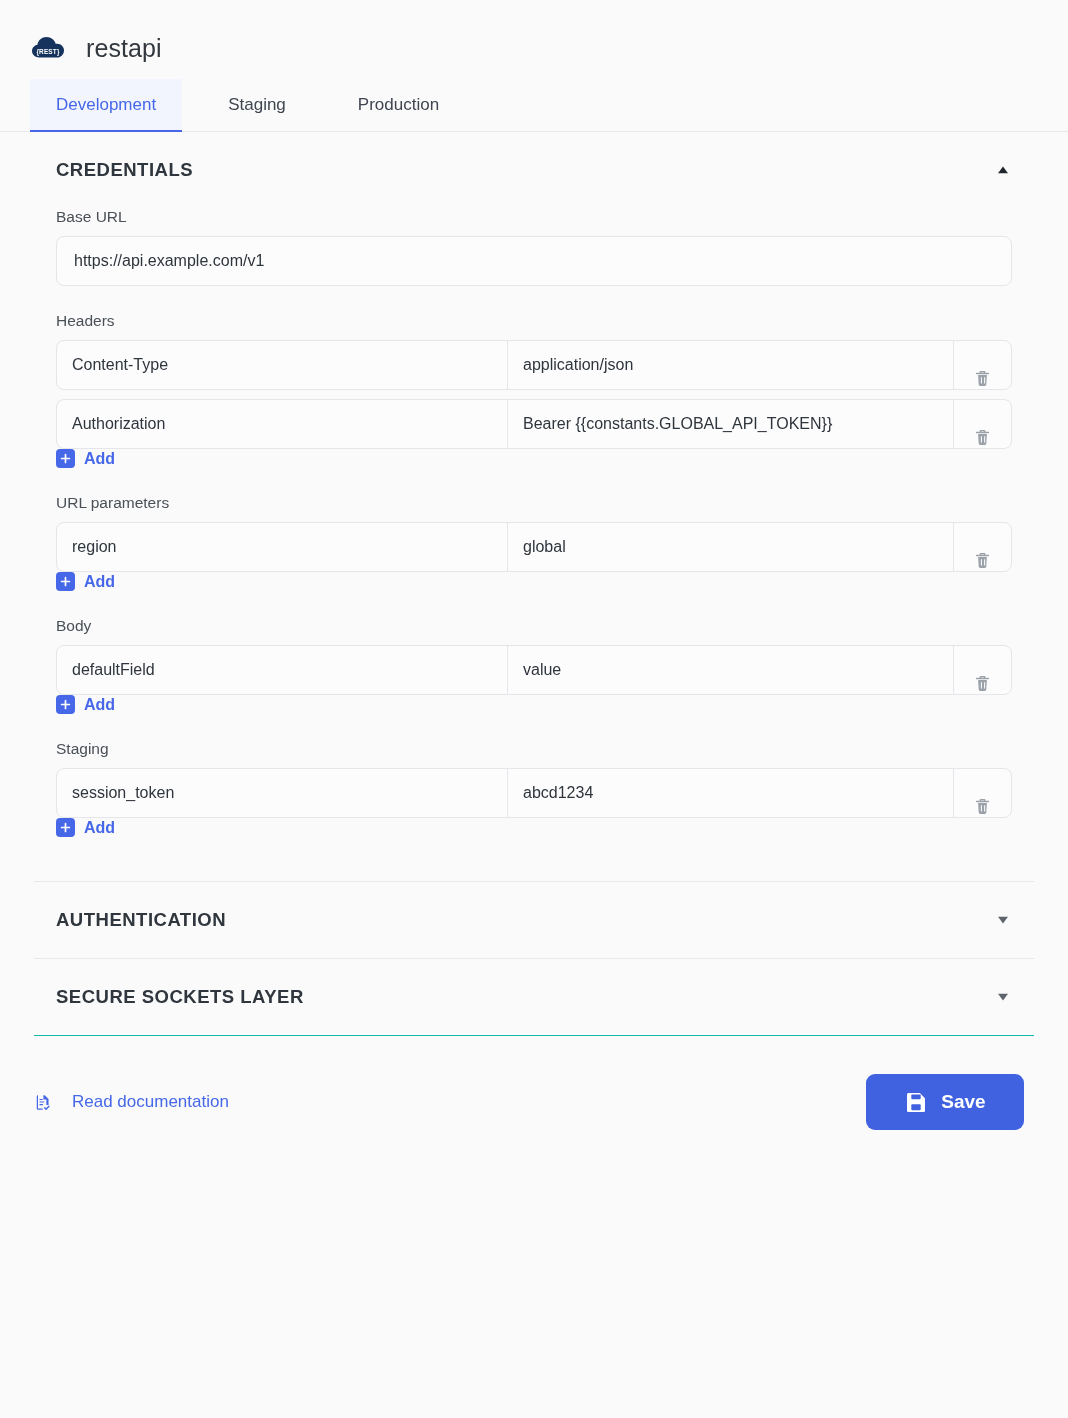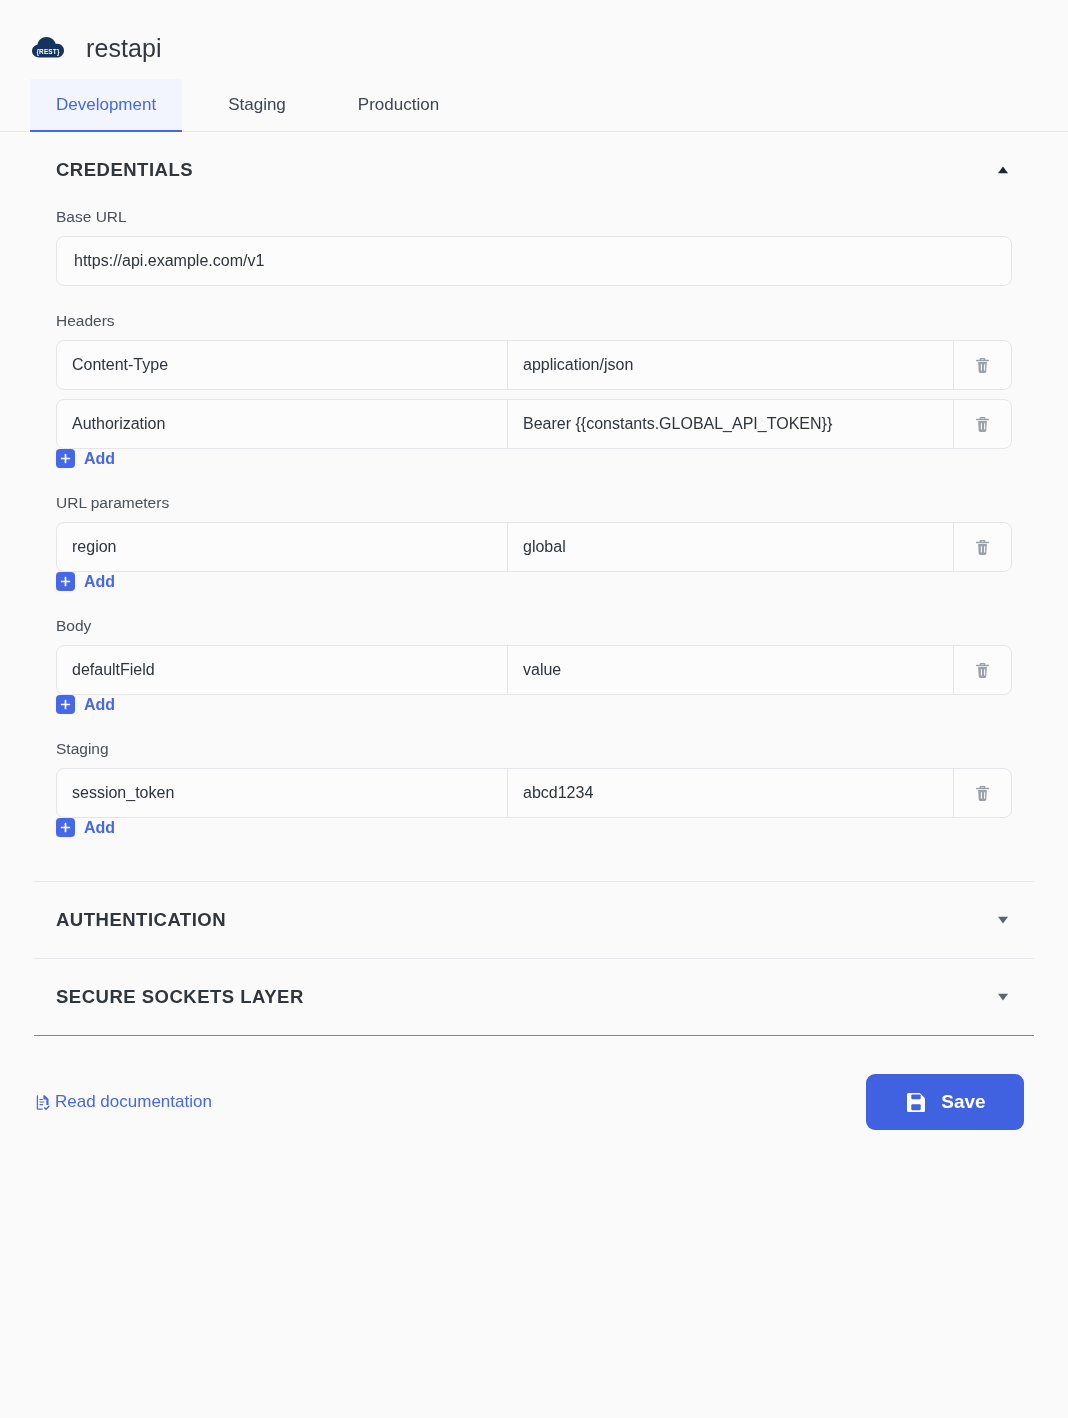--- a/index.html
+++ b/index.html
@@ -123,21 +123,21 @@
     color: #2f353c;
     padding: 0 17px;
     font-family: inherit;
     outline: none;
   }
 
   
   .kv-table { width: 100%; }
   .kv-row {
     display: flex;
-    align-items: center;
+    align-items: flex-end;
     border: 1px solid #e4e6e9;
     border-radius: 8px;
     background: #fcfcfd;
     height: 50px;
     margin-bottom: 9px;
     overflow: hidden;
   }
   .kv-row:last-child { margin-bottom: 0; }
   .kv-key, .kv-val {
     border: none;
@@ -200,21 +200,21 @@
   
   .footer {
     display: flex;
     align-items: center;
     justify-content: space-between;
     padding: 38px 44px 0 34px;
   }
   .doc-link {
     display: inline-flex;
     align-items: center;
-    gap: 2px;
+    gap: 19px;
     color: #4668e8;
     font-size: 17px;
     text-decoration: none;
     cursor: pointer;
   }
   .doc-link svg { display: block; }
   .save-btn {
     display: inline-flex;
     align-items: center;
     justify-content: center;

